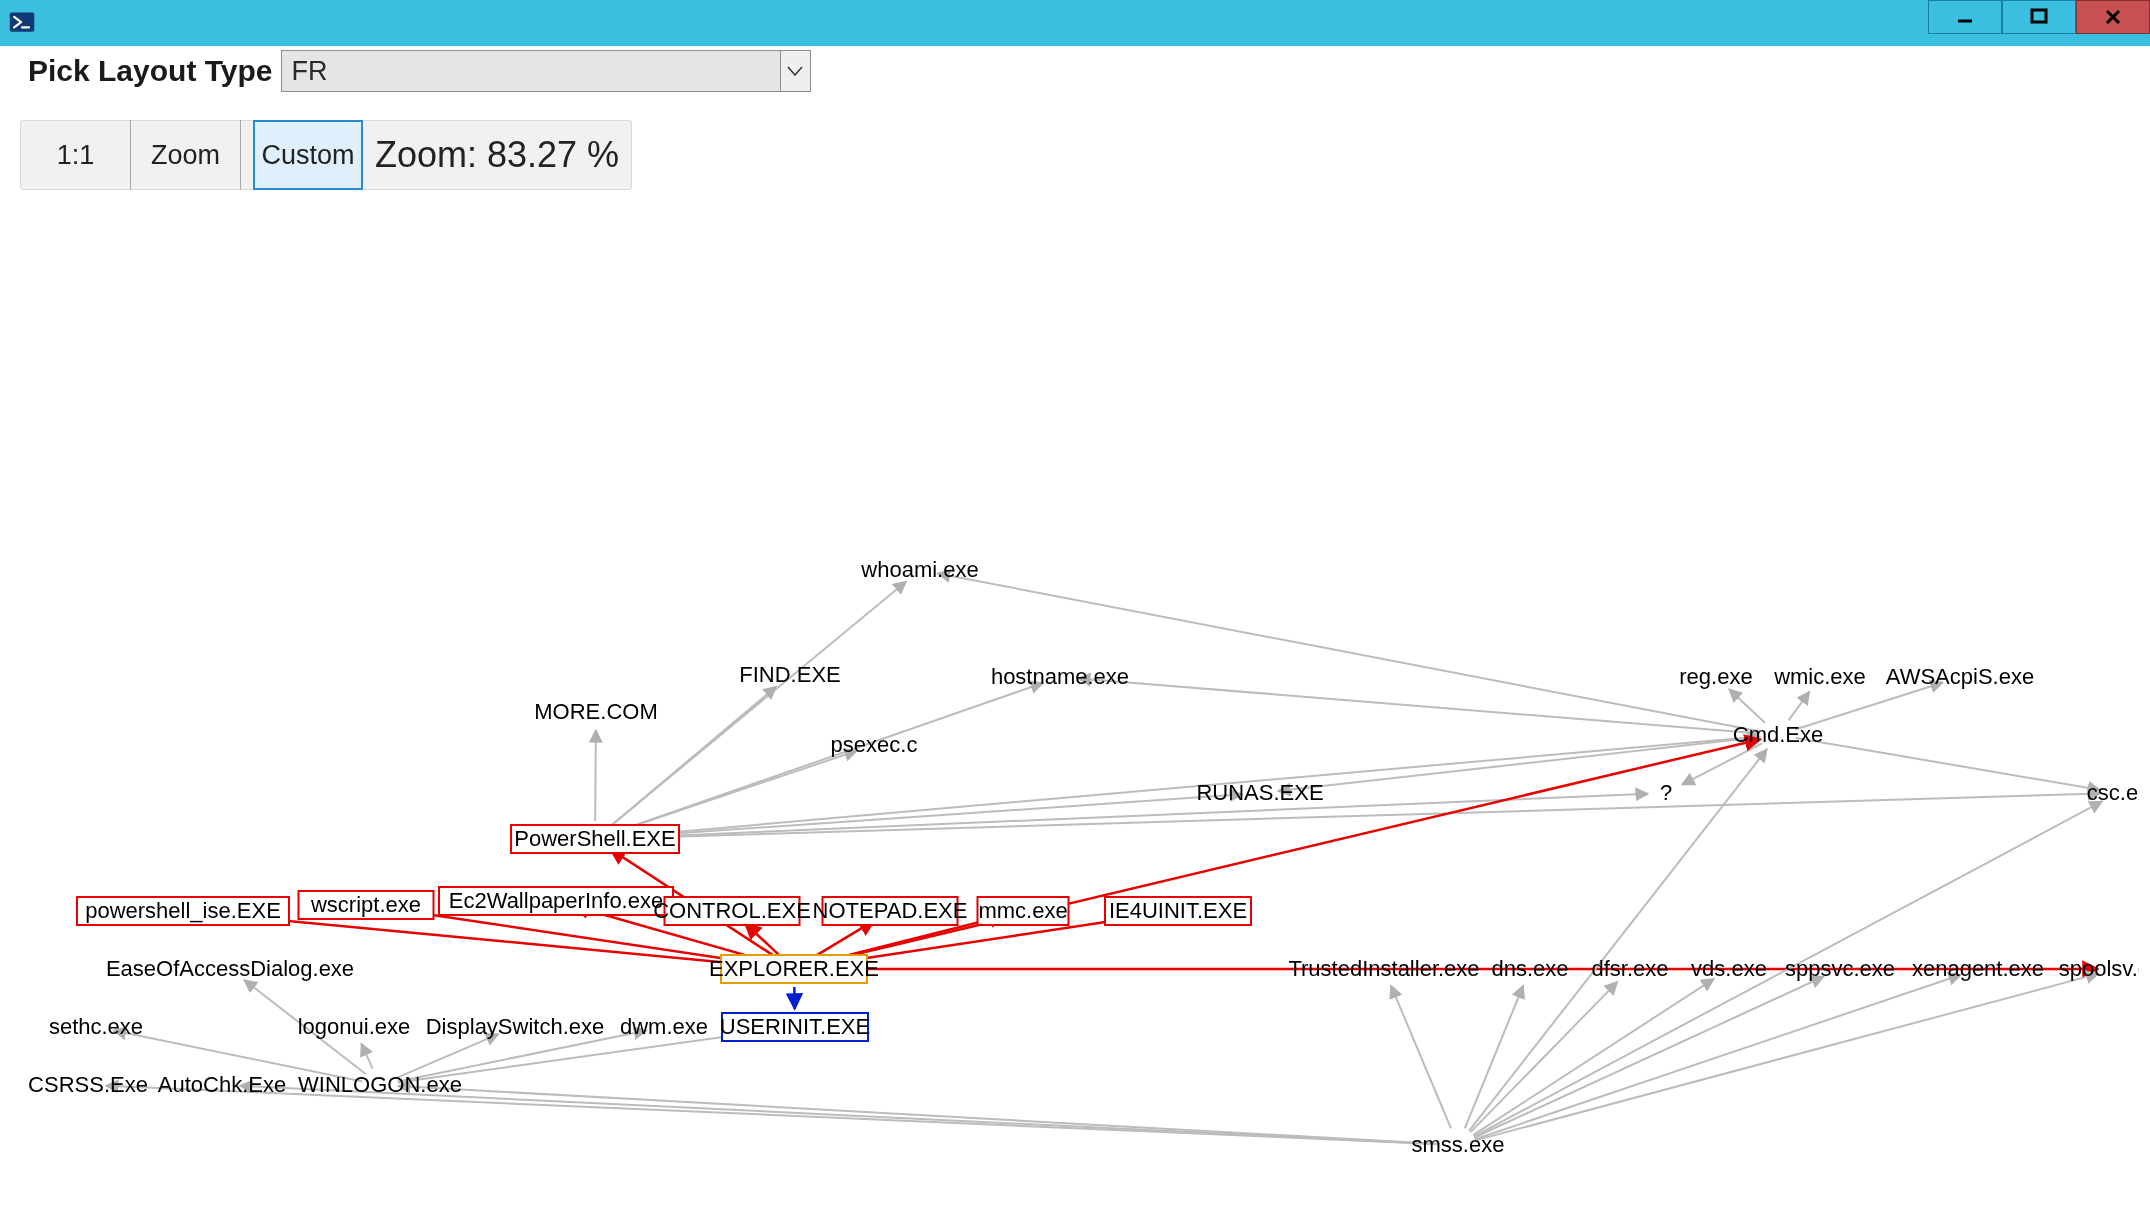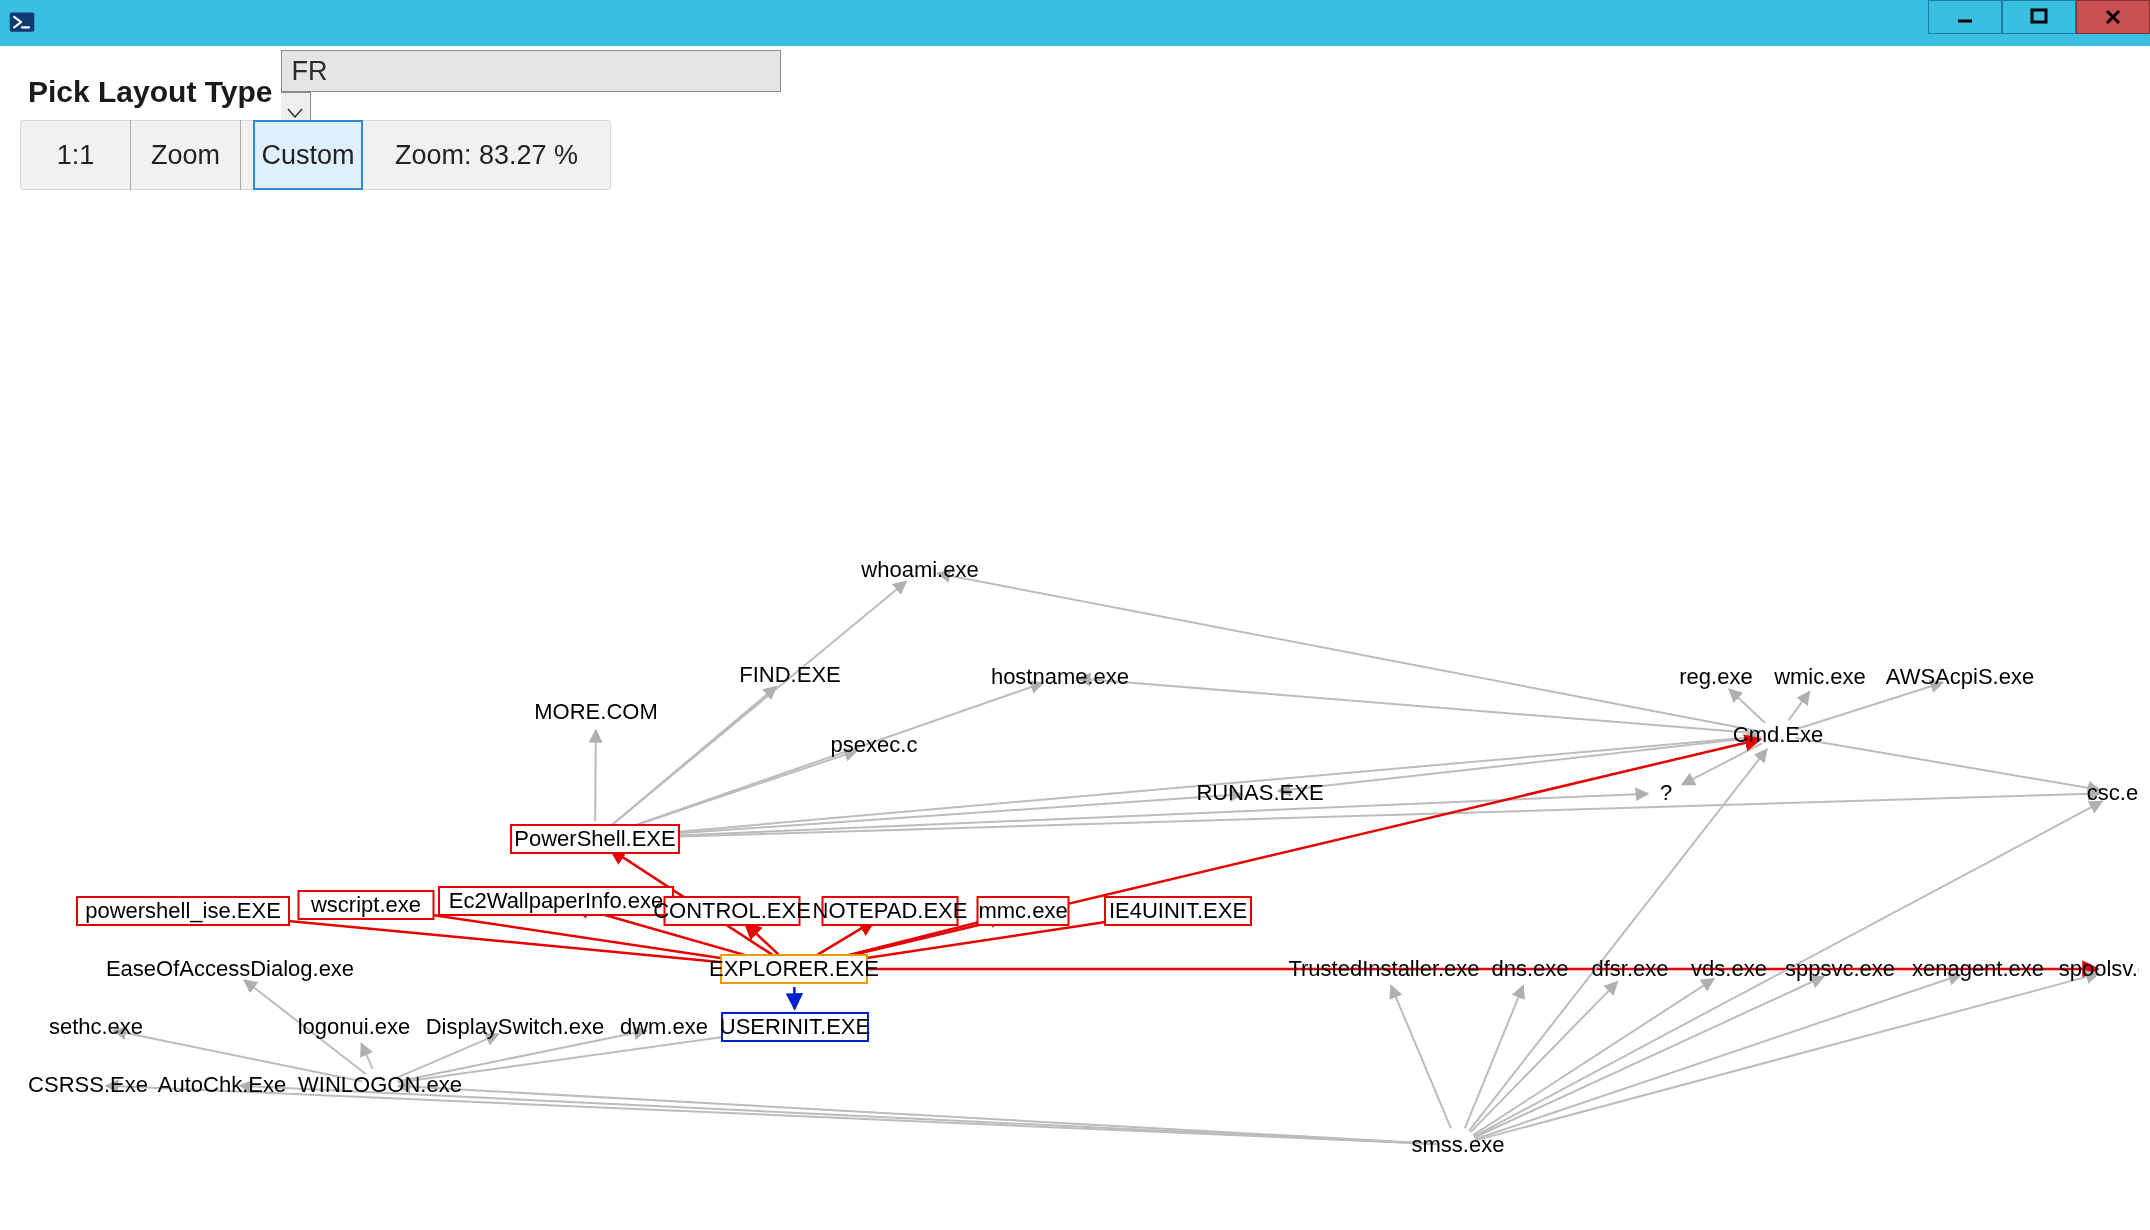--- a/index.html
+++ b/index.html
@@ -17,30 +17,30 @@
 
   .winbtns { position: absolute; right: 0; top: 0; height: 46px; display: flex; }
   .winbtn { width: 74px; height: 34px; display:flex; align-items:center; justify-content:center; cursor:pointer; }
   .winbtn.min, .winbtn.max { background: #3ABFE0; border:1px solid #1A7DA3; }
   .winbtn.close { background: #C85052; border:1px solid #803030; }
   .winbtn svg { width: 20px; height: 20px; }
 
   
   .toolbar { position:absolute; left:28px; top:50px; display:flex; align-items:center; gap:4px; }
   .label { font-size: 30px; font-weight: 600; color:#1a1a1a; margin-right: 4px; }
-  .combo { display:flex;flex-direction:column; }
+  .combo { display:flex; }
   .combo-field { width: 500px; height: 42px; border:1px solid #8c8c8c; background:#e5e5e5; font-size:27px; color:#2a2a2a; padding-left:10px; display:flex; align-items:center; }
   .combo-btn { width: 30px; height: 42px; border:1px solid #8c8c8c; border-left:none; background:#efefef; display:flex; align-items:center; justify-content:center; }
   .combo-btn svg { width:16px; height:10px; }
 
   .zoombar { position:absolute; left:20px; top:120px; display:flex; align-items:center; background:#f1f1f1; border:1px solid #d9d9d9; border-radius:3px; height:70px; }
   .zbtn { width:110px; height:70px; border-right:1px solid #a9a9a9; display:flex; align-items:center; justify-content:center; font-size:27px; color:#222; cursor:pointer; }
   .zbtn.first { border-left:none; }
   .zbtn.selected { border:2px solid #2a8ad4; background:#dfeffc;margin-left:12px; }
-  .zoomtxt { padding: 0 32px; font-size:27px; color:#222; }
+  .zoomtxt { padding: 0 12px; font-size:36px; color:#222; }
   svg.graphsvg { position:absolute; left:11px; top:50px; width:2128px; height:1168px; }
 
   .nodeLabel { font-size:22px; fill:#000; }
   .nodeBox { fill:#fff; stroke-width:2px; }
 
 </style>
 </head>
 <body>
 
 <div class="titlebar">

